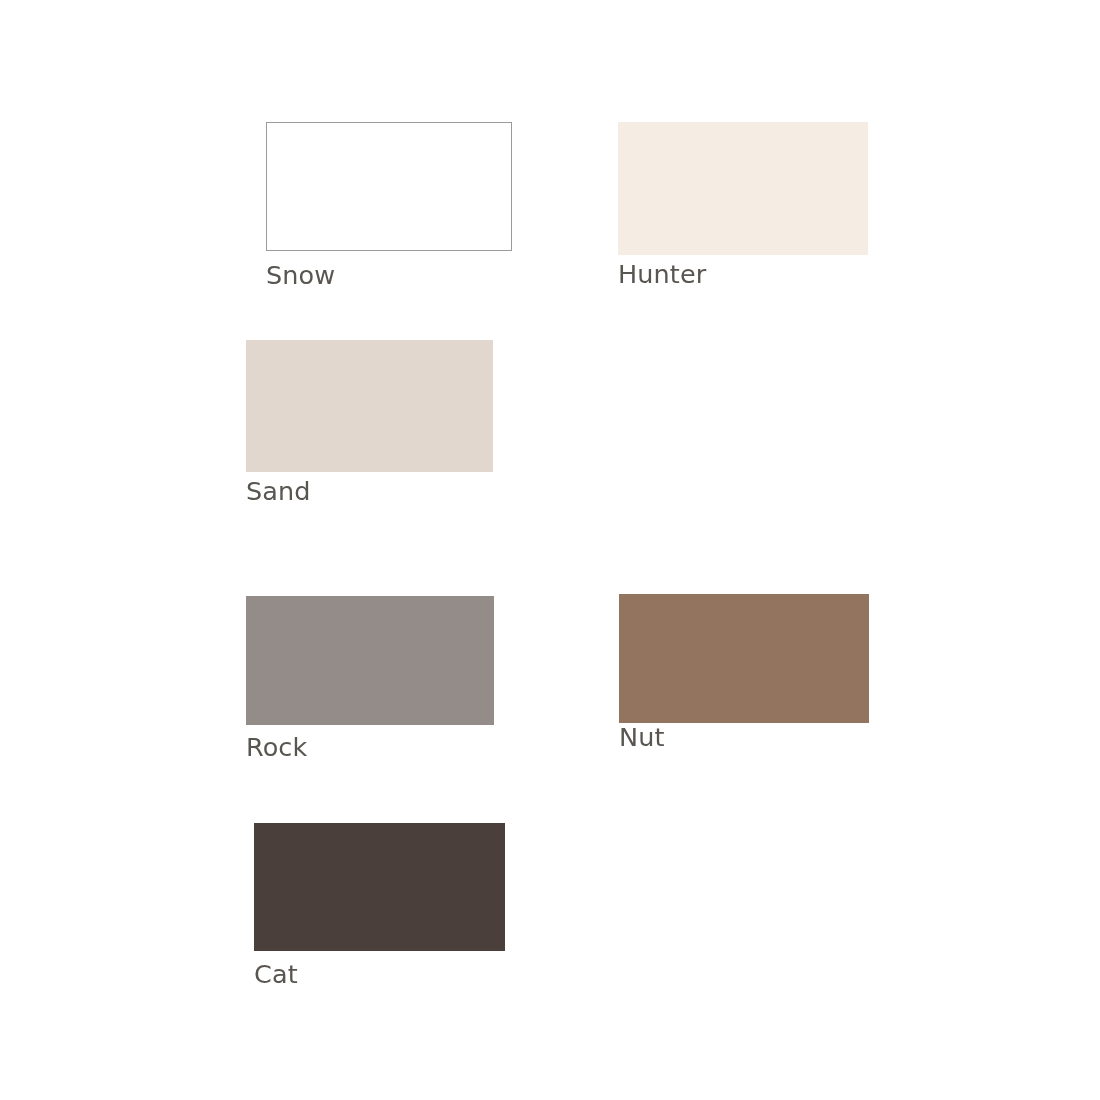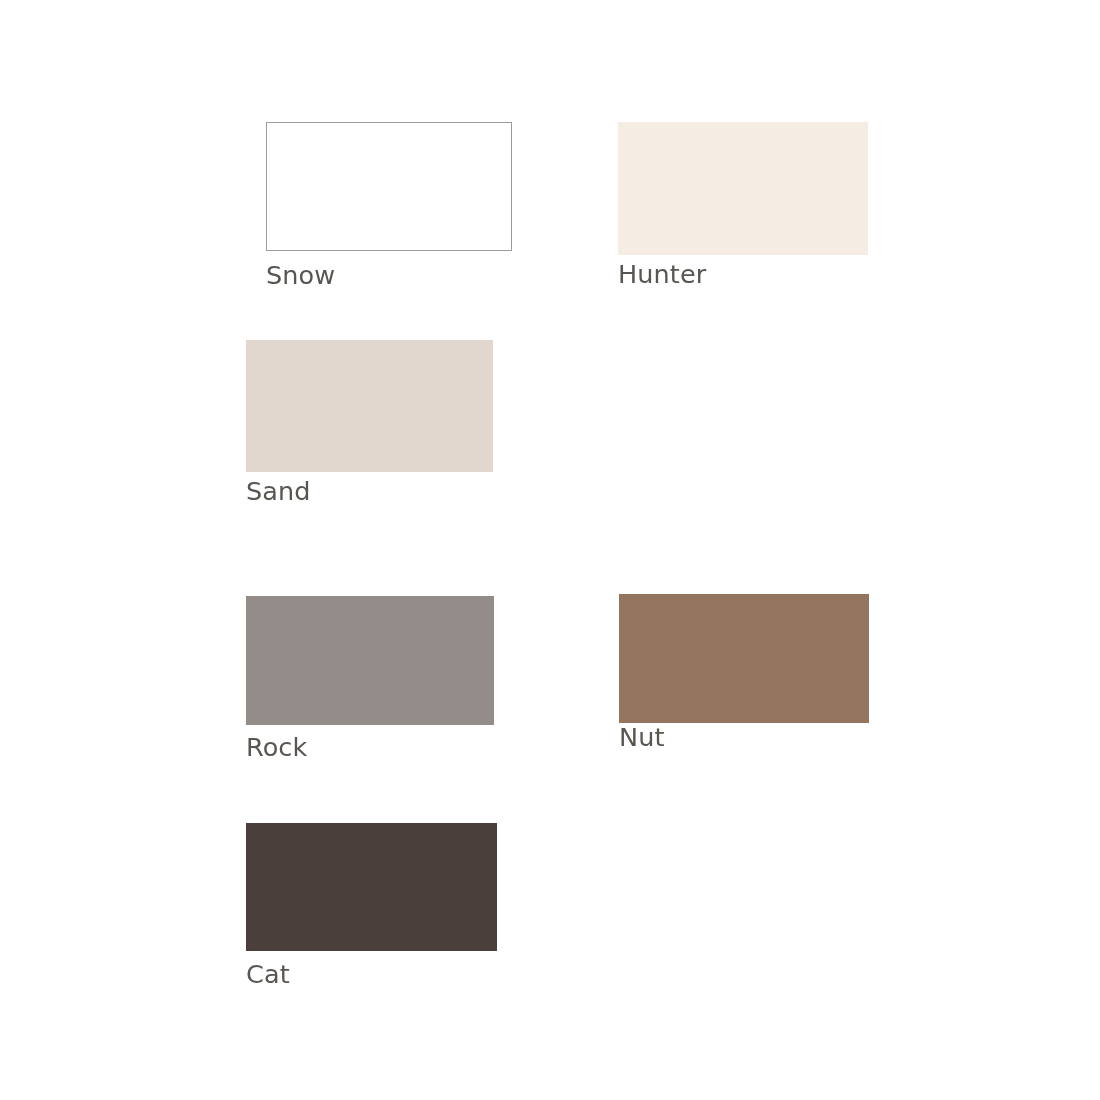--- a/index.html
+++ b/index.html
@@ -60,17 +60,17 @@
       <div class="swatch-label" style="top: 139px; color: rgb(89, 86, 81); font-size: 25.5px;">Sand</div>
     </div>
     <div class="swatch-cell" style="left: 246px; top: 596px; width: 248px; height: 169px;">
       <div class="swatch-chip" style="width: 248px; height: 129px; background: rgb(148, 140, 137);"></div>
       <div class="swatch-label" style="top: 139px; color: rgb(89, 86, 81); font-size: 25.5px;">Rock</div>
     </div>
     <div class="swatch-cell" style="left: 619px; top: 594px; width: 250px; height: 169px;">
       <div class="swatch-chip" style="width: 250px; height: 129px; background: rgb(147, 117, 95);"></div>
       <div class="swatch-label" style="top: 131px; color: rgb(89, 86, 81); font-size: 25.5px;">Nut</div>
     </div>
-    <div class="swatch-cell" style="left: 246px; top: 823px; width: 246px; height: 169px;">
+    <div class="swatch-cell" style="left: 254px; top: 823px; width: 246px; height: 169px;">
       <div class="swatch-chip" style="width: 251px; height: 128px; background: rgb(75, 63, 60);"></div>
       <div class="swatch-label" style="top: 139px; color: rgb(89, 86, 81); font-size: 25.5px;">Cat</div>
     </div>
   </div>
 
 </body></html>

